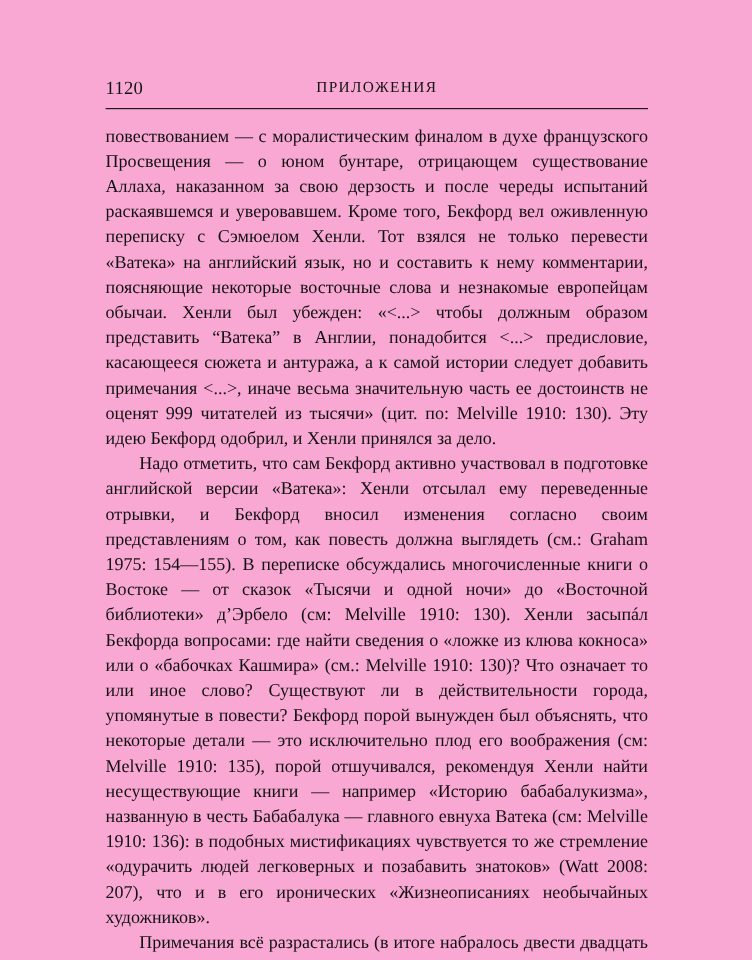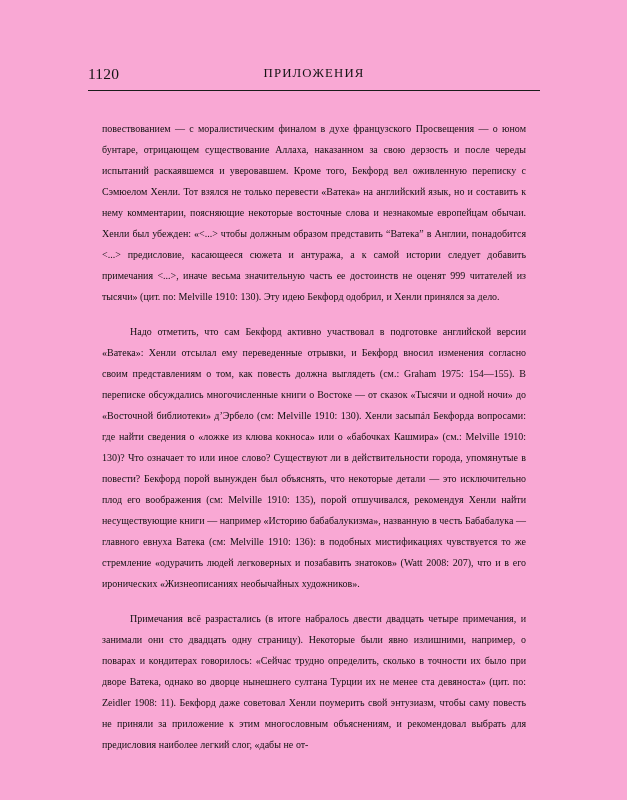--- a/index.html
+++ b/index.html
@@ -57,22 +57,22 @@
   }
 
   
   .textblock {
     position: absolute;
     left: 88px;
     top: 104px;
     width: 452px;
   }
   p.para {
-    margin: 14px;
-    font-size: 10px;
+    margin: 0;
+    font-size: 15px;
     line-height: 21.0px;
     text-align: justify;
     text-justify: inter-word;
     text-indent: 28px;
     color: #111111;
     hyphens: manual;
     word-spacing: 0.1px;
   }
   p.para.noindent {
     text-indent: 0;

